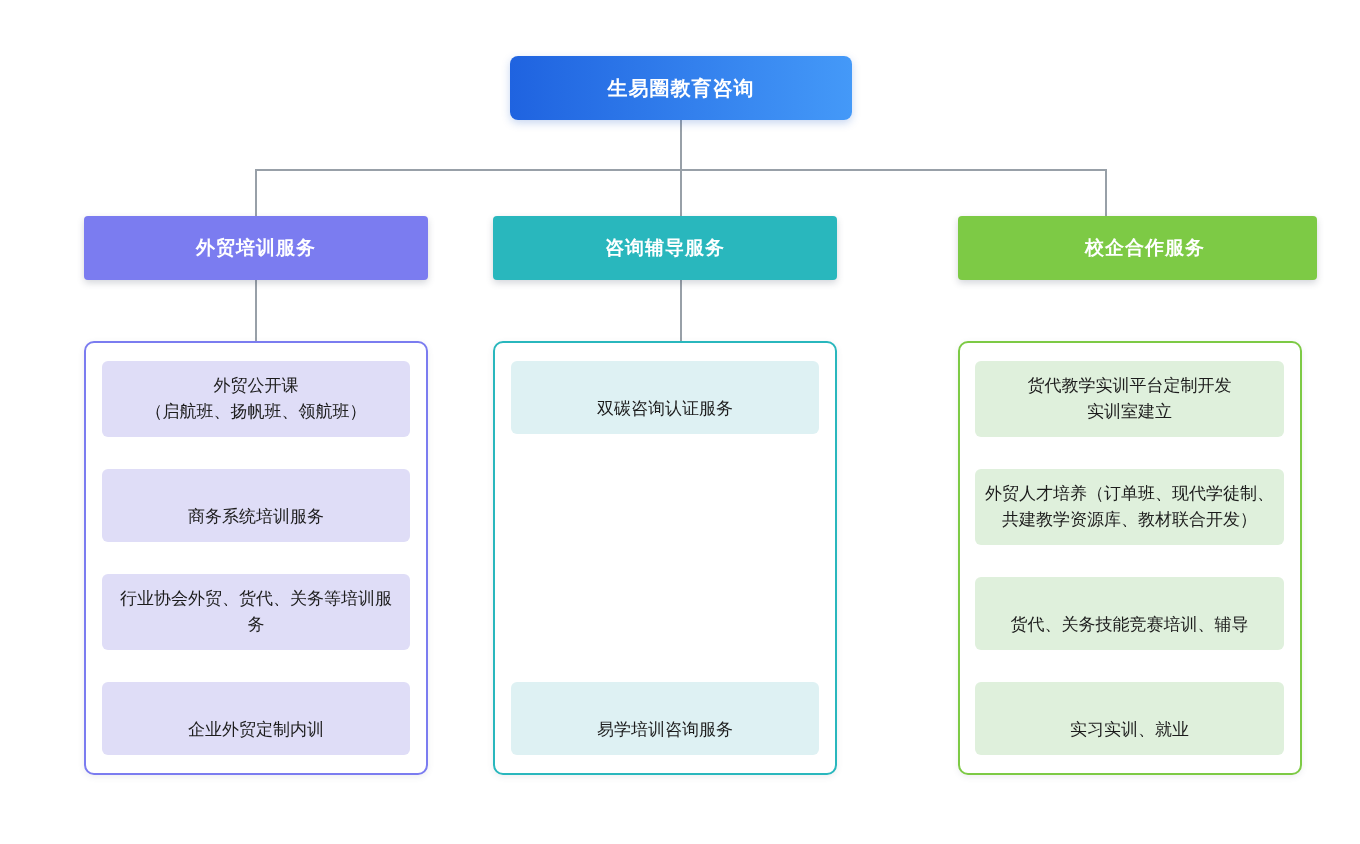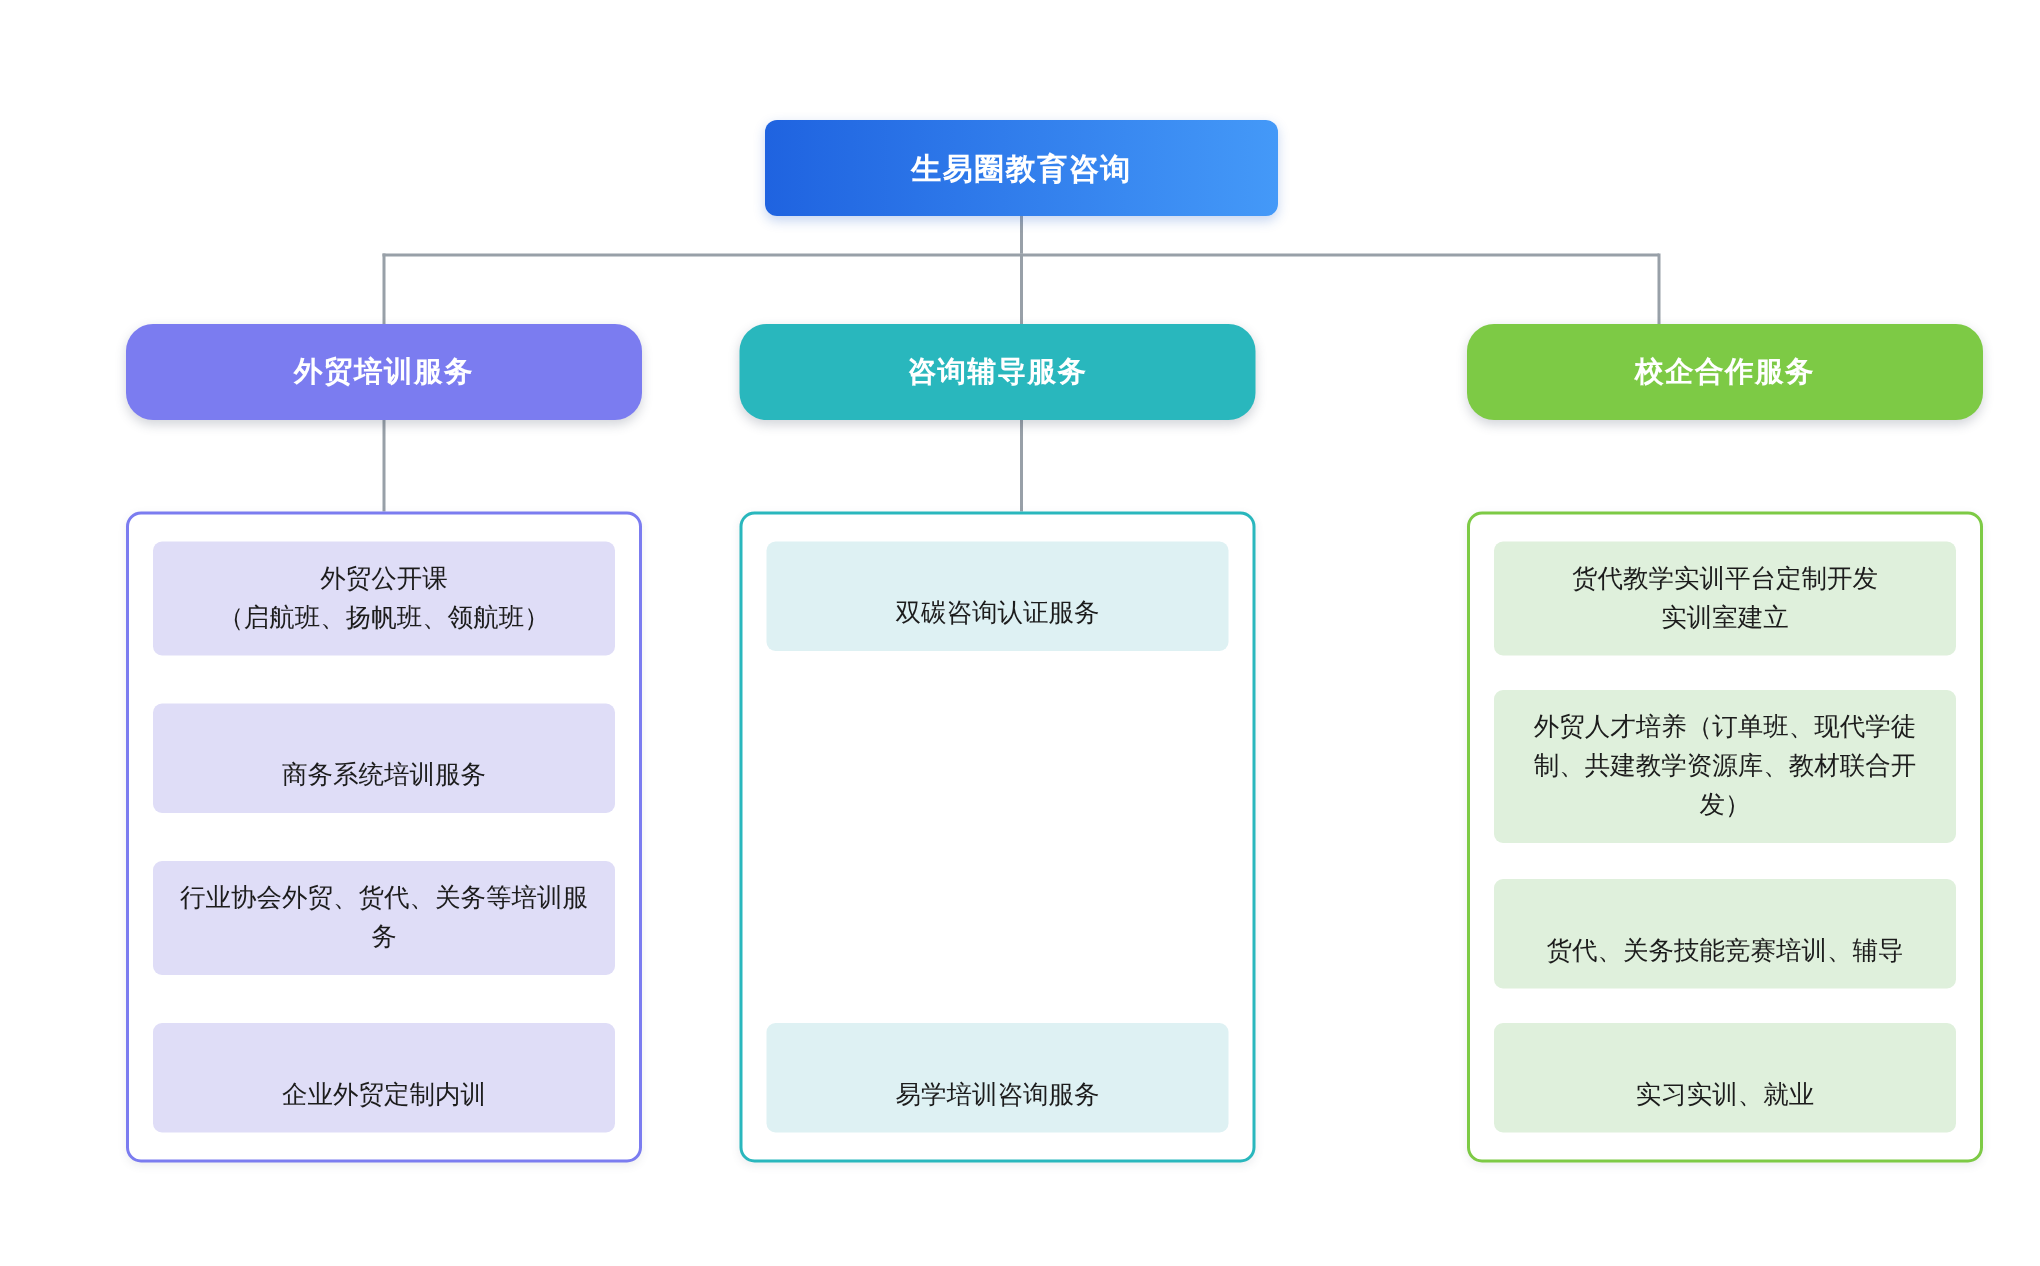--- a/index.html
+++ b/index.html
@@ -34,21 +34,21 @@
     font-size: 20px; font-weight: bold;
     box-shadow: 0 3px 8px rgba(30, 90, 200, 0.25);
     letter-spacing: 1px;
   }
 
   
   .branch-header {
     position: absolute;
     top: 216px;
     width: 344px; height: 64px;
-    border-radius: 18px;
+    border-radius: 4px;
     display: flex; align-items: center; justify-content: center;
     color: #ffffff;
     font-size: 19px; font-weight: bold;
     background: var(--accent);
     box-shadow: 0 3px 7px rgba(60, 70, 90, 0.22);
     letter-spacing: 1px;
   }
 
   
   .branch-container {
@@ -77,36 +77,36 @@
     justify-content: flex-end;
     text-align: center;
     font-size: 17px;
     line-height: 26px;
     color: #1c1c1c;
   }
   .item div { width: 100%; }
 
   .col-1 { left: 84px; }
   .col-2 { left: 493px; }
-  .col-3 { left: 978px; }
+  .col-3 { left: 958px; padding-left: 15px; }
 </style>
 </head>
 <body>
 
 <div class="canvas">
 
   <div class="connector v-line" style="left: 680px; top: 120px; height: 49px; background: rgb(152, 160, 168);"></div>
   <div class="connector h-line" style="left: 255px; top: 169px; width: 851px; background: rgb(152, 160, 168);"></div>
   <div class="connector v-line" style="left: 255px; top: 169px; height: 48px; background: rgb(152, 160, 168);"></div>
   <div class="connector v-line" style="left: 680px; top: 169px; height: 48px; background: rgb(152, 160, 168);"></div>
   <div class="connector v-line" style="left: 1105px; top: 169px; height: 48px; background: rgb(152, 160, 168);"></div>
   <div class="connector v-line" style="left: 255px; top: 280px; height: 61px; background: rgb(152, 160, 168);"></div>
   <div class="connector v-line" style="left: 680px; top: 280px; height: 61px; background: rgb(152, 160, 168);"></div>
 
-  <div class="root-node" style="background: linear-gradient(90deg, rgb(31, 99, 224), rgb(68, 153, 248)); margin-top: 24px;">
+  <div class="root-node" style="background: linear-gradient(90deg, rgb(31, 99, 224), rgb(68, 153, 248));">
     <span>生易圈教育咨询</span>
   </div>
 
   <div class="branch-header col-1" style="--accent: #7b7cf0; --item-bg: #dfddf7;">
     <span>外贸培训服务</span>
   </div>
   <div class="branch-container col-1" style="--accent: #7b7cf0; --item-bg: #dfddf7;">
     <div class="item">
       <div>外贸公开课</div>
       <div>（启航班、扬帆班、领航班）</div>

